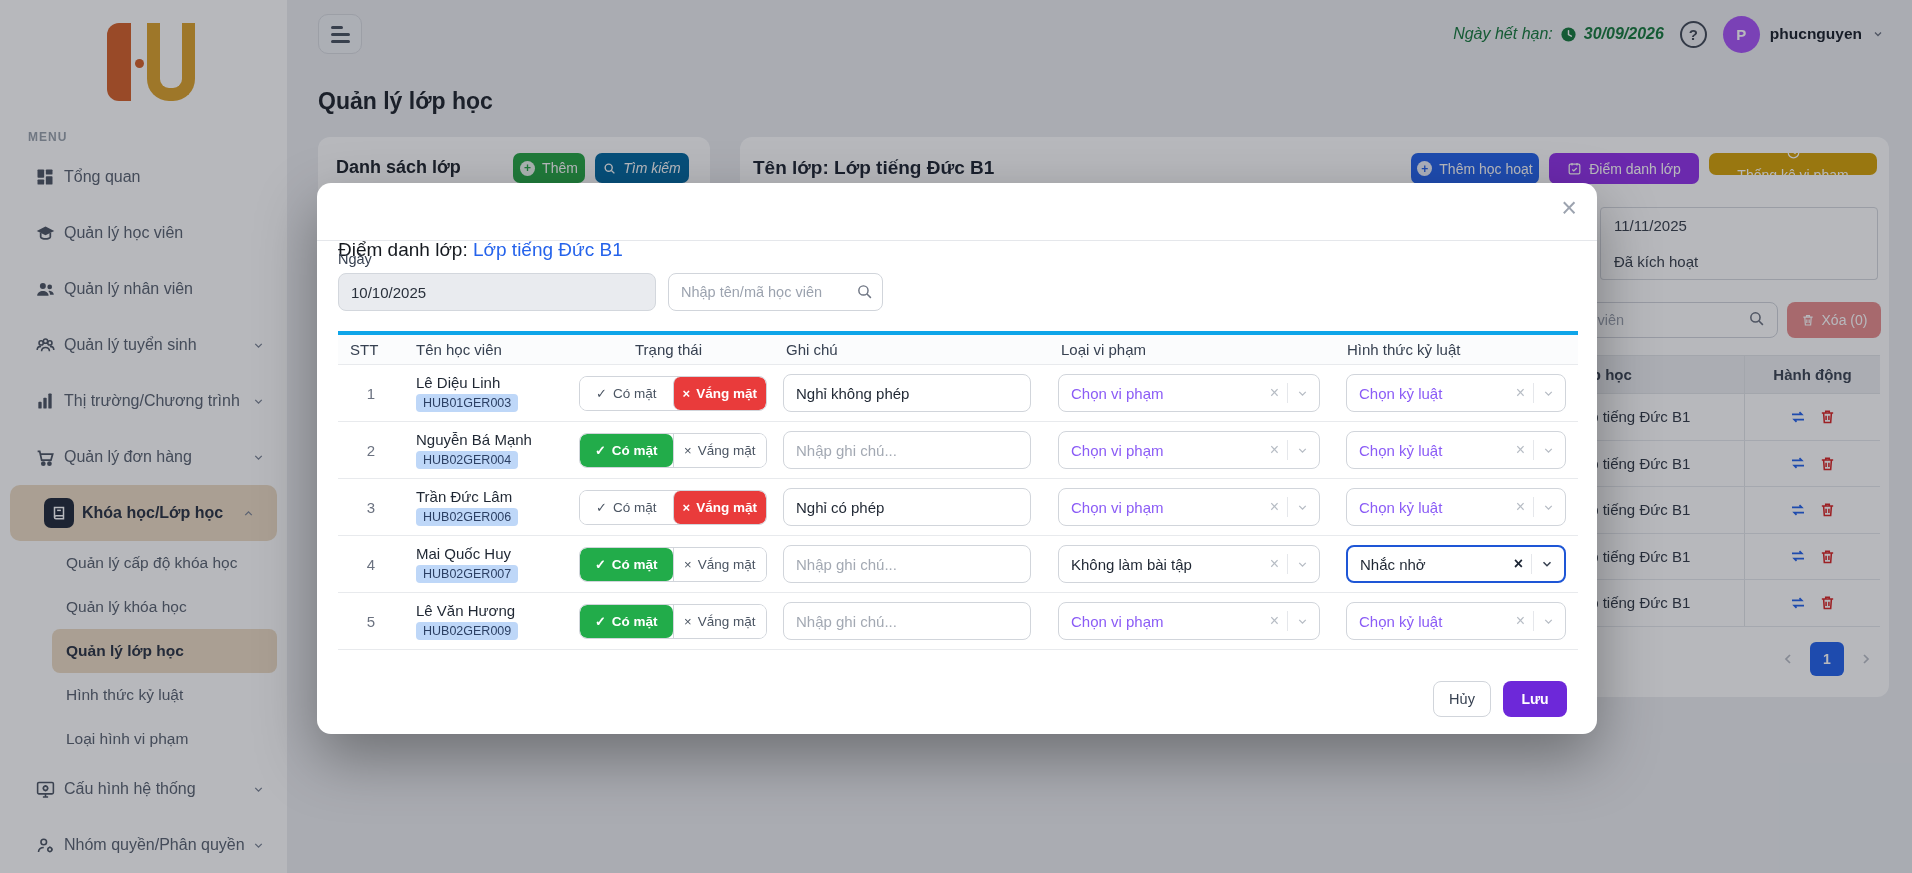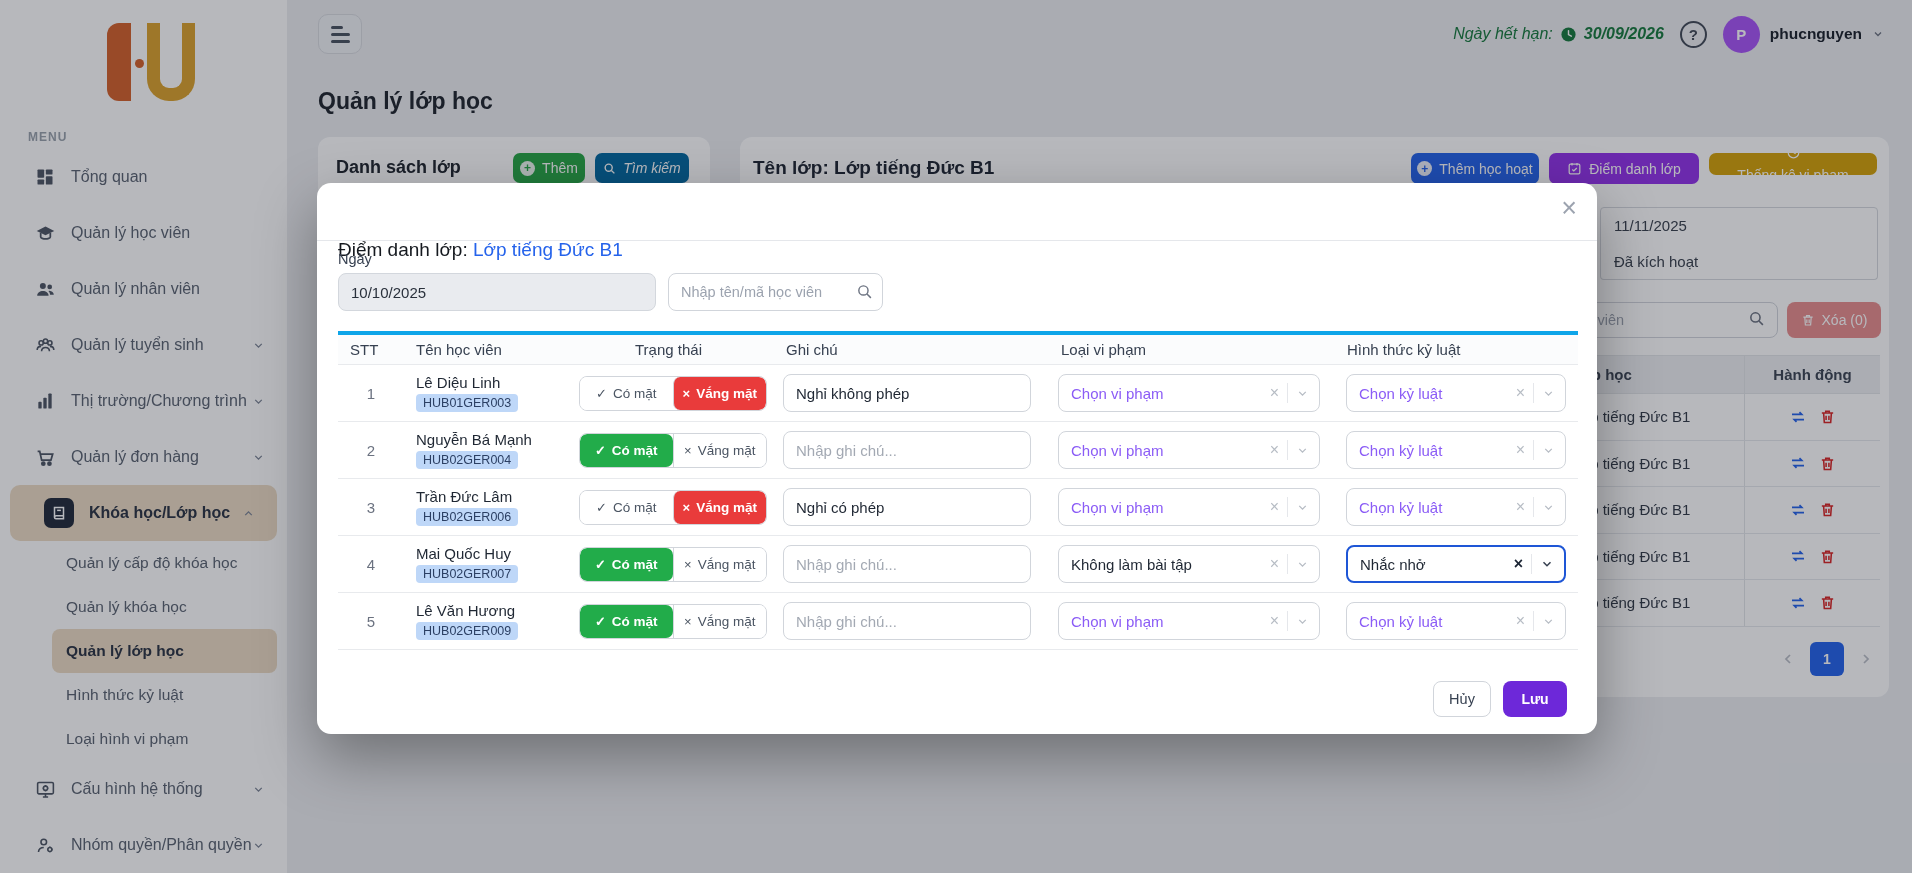--- a/index.html
+++ b/index.html
@@ -9,21 +9,21 @@
 
   
   .sidebar { position:absolute; left:0; top:0; width:287px; height:873px; background:#ffffff; z-index:1; }
   .logo { position:absolute; left:0; top:14px; width:287px; height:96px; display:flex; align-items:center; justify-content:center; }
   .logo-wrap { position:relative; width:110px; height:78px; }
   .logo-left { position:absolute; left:18px; top:0; width:24px; height:78px; background:#d4622c; border-radius:12px 0 0 12px; }
   .logo-dot { position:absolute; left:46px; top:36px; width:9px; height:9px; border-radius:50%; background:#d4622c; }
   .logo-u { position:absolute; left:58px; top:0; width:48px; height:78px; border:13px solid #dca32d; border-top:none; border-radius:0 0 22px 22px; }
   .menu-label { position:absolute; left:28px; top:130px; font-size:12px; font-weight:700; letter-spacing:1px; color:#9aa3ad; }
   .nav { position:absolute; left:0; top:149px; width:287px; }
-  .nav-item { position:relative; height:56px; display:flex; align-items:center; gap:15px; padding-left:34px; color:#5b6472; font-size:16px; cursor:pointer; }
+  .nav-item { position:relative; height:56px; display:flex; align-items:center; gap:8px; padding-left:34px; color:#5b6472; font-size:16px; cursor:pointer; }
   .nav-item .nicon { width:22px; height:22px; flex:0 0 22px; display:flex; align-items:center; justify-content:center; color:#4e5765; }
   .nav-item .chev { position:absolute; right:22px; color:#7b8495; }
   .nav-item.active { background:#eddcc4; border-radius:10px; margin:0 10px; color:#2b3444; font-weight:700; }
   .nav-item.active .nicon { width:30px; height:30px; flex:0 0 30px; background:#232c3c; border-radius:7px; color:#ffffff; }
   .subnav { width:287px; }
   .sub-item { height:44px; display:flex; align-items:center; padding-left:66px; font-size:15.5px; color:#5b6472; cursor:pointer; }
   .sub-item.active { background:#eddcc4; border-radius:8px; margin-left:52px; padding-left:14px; color:#2b3444; font-weight:600; width:225px; }
 
   
   .main { position:absolute; left:287px; top:0; width:1625px; height:873px; }

